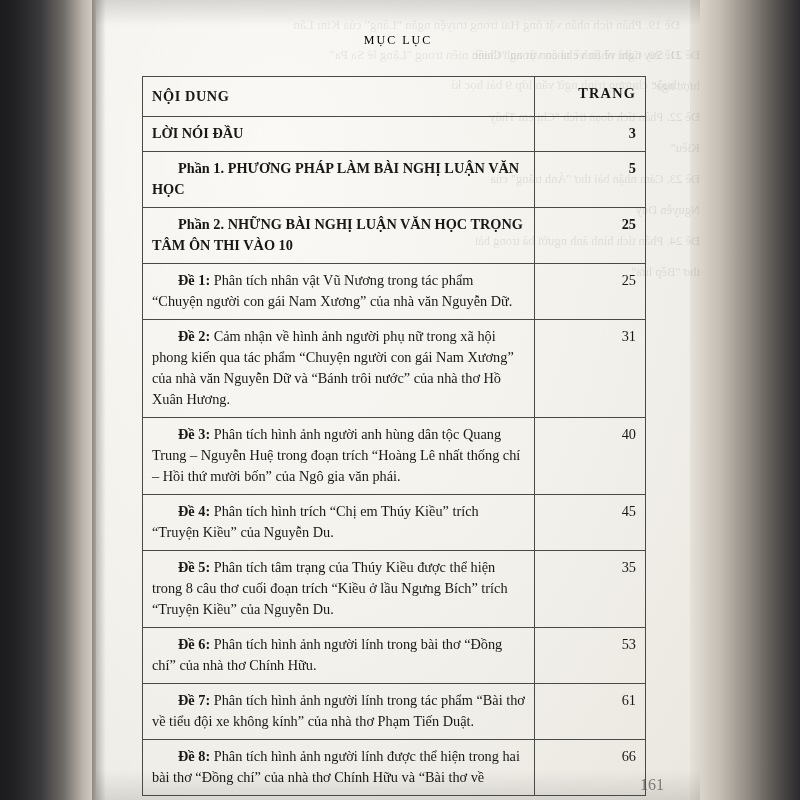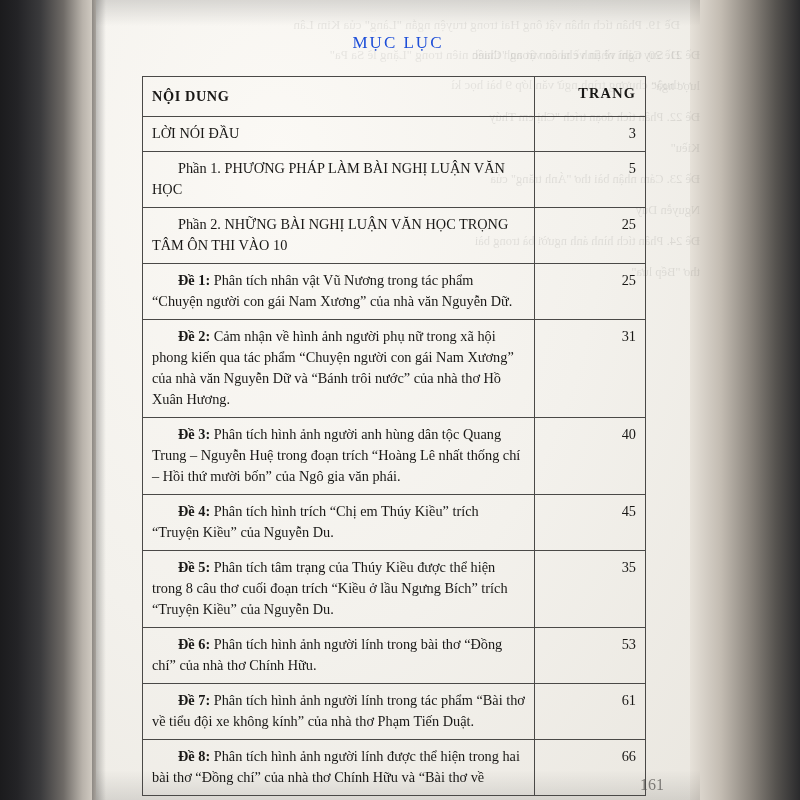--- a/index.html
+++ b/index.html
@@ -74,23 +74,23 @@
     transform: scaleX(-1);
     filter: blur(0.5px);
     pointer-events: none;
     white-space: pre-wrap;
   }
   .title {
     position: absolute;
     left: 96px; top: 33px;
     width: 604px;
     text-align: center;
-    font-size: 17px;
+    font-size: 12px;
     letter-spacing: 2px;
-    color: #1d4ed8;
+    color: #000000;
     font-weight: normal;
   }
   .toc-wrap {
     position: absolute;
     left: 142px; top: 76px;
     width: 504px;
   }
   table.toc {
     border-collapse: collapse;
     width: 504px;
@@ -109,21 +109,21 @@
     text-align: right;
     vertical-align: top;
     font-size: 14.3px;
   }
   .hdr td {
     font-weight: bold;
     letter-spacing: 0.6px;
   }
   .hdr .lbl { padding-top: 9px; padding-bottom: 9px; }
   .hdr .num { letter-spacing: 1.2px; }
-  .row-bold td { font-weight: normal; }
+  .row-bold td { font-weight: bold; }
   .indent { text-indent: 26px; }
   .part { text-indent: 26px; font-weight: bold; }
   .de { font-weight: bold; }
   .pagenum {
     position: absolute;
     left: 640px; top: 776px;
     font-size: 16px;
     color: #5b5956;
     opacity: 0.75;
   }

